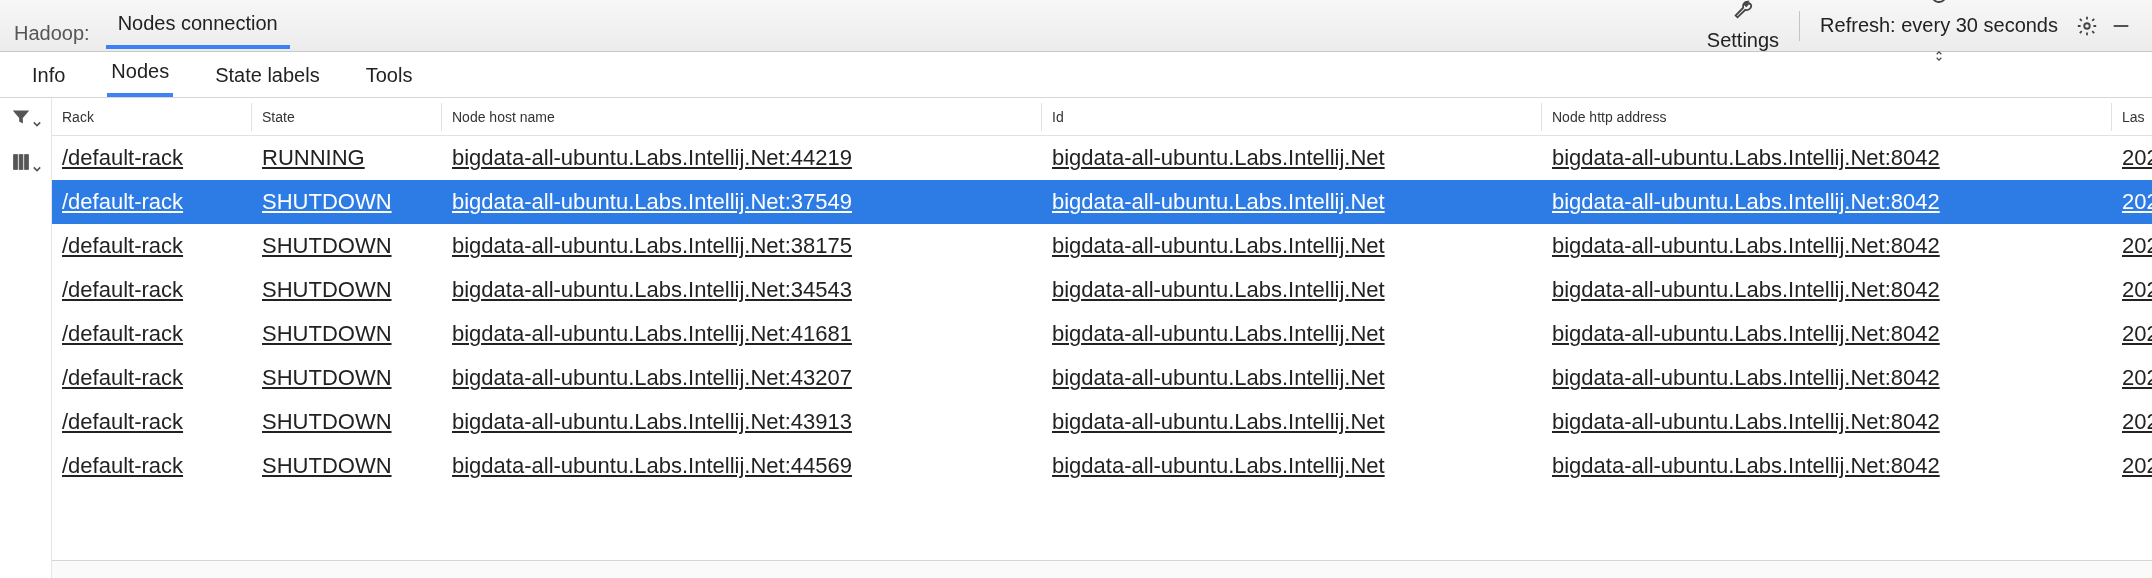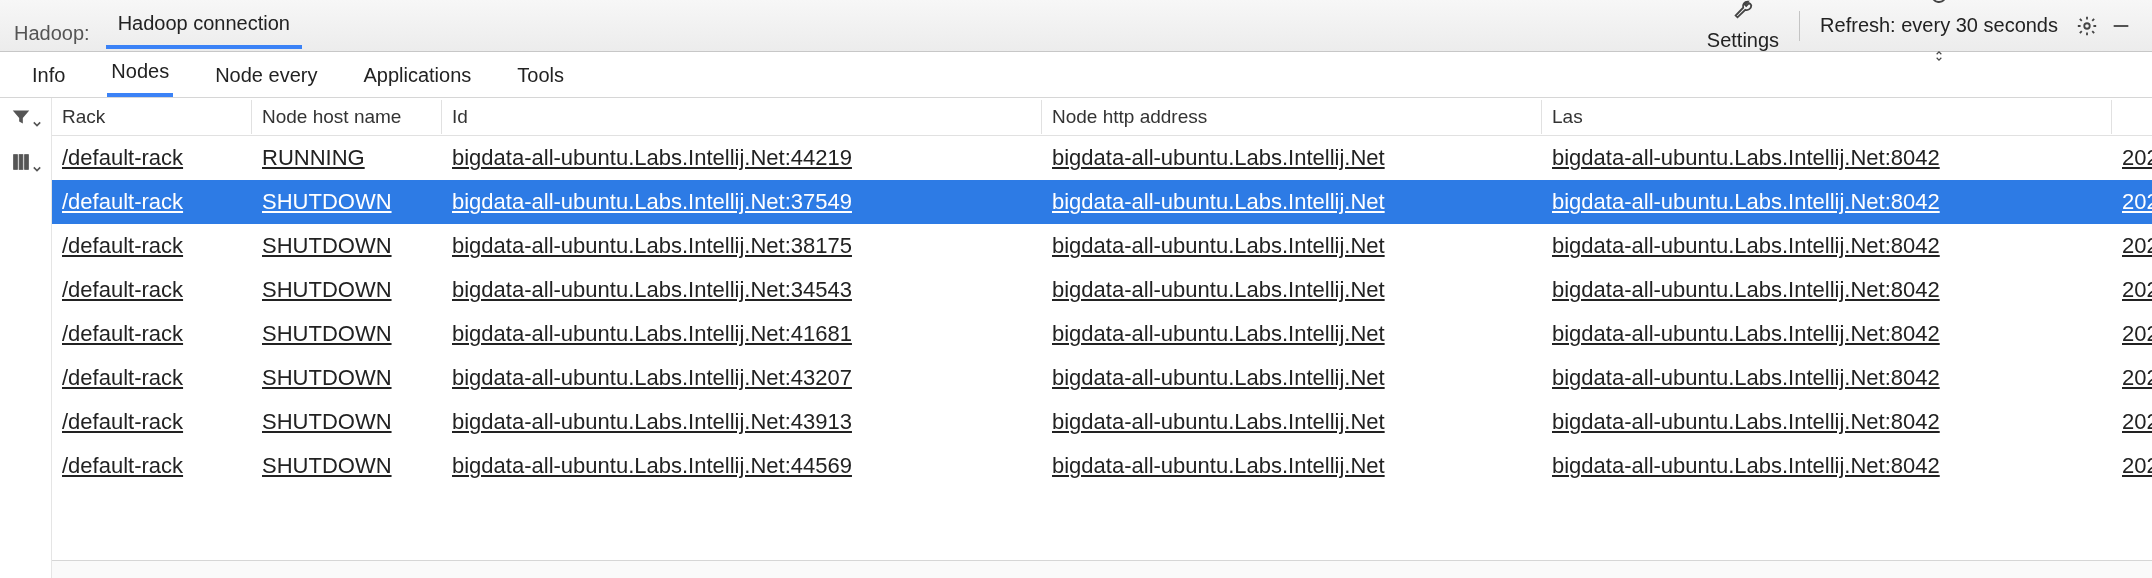--- a/index.html
+++ b/index.html
@@ -88,21 +88,21 @@
     display: flex;
     flex-direction: column;
   }
   .thead, .trow {
     display: grid;
     grid-template-columns: 200px 190px 600px 500px 570px 100px;
     align-items: center;
   }
   .thead {
     height: 38px;
-    font-size: 19px;
+    font-size: 14px;
     color: #333;
     border-bottom: 1px solid #e1e1e1;
     background: #fff;
   }
   .th {
     padding: 6px 10px;
     border-right: 1px solid #e1e1e1;
     white-space: nowrap;
     overflow: hidden;
   }
@@ -119,21 +119,21 @@
     border-top: 1px solid #d6d6d6;
     background: #fafafa;
   }
 </style>
 </head>
 <body>
 
 <div class="toolbar">
   <div class="left">
     <span class="label">Hadoop:</span>
-    <span class="conn">Hadoop connection</span>
+    <span class="conn">Nodes connection</span>
   </div>
   <div class="spacer"></div>
   <div class="btn">
     <span class="ico">
       <svg viewBox="0 0 24 24">
           <path d="M21 7a5 5 0 0 1-6.5 4.8L6 20l-2-2 8.2-8.5A5 5 0 0 1 17 3l-3 3 1.5 1.5 3-3A5 5 0 0 1 21 7z"></path>
         </svg>
     </span>
     <span>Settings</span>
   </div>
@@ -164,22 +164,21 @@
       <svg viewBox="0 0 24 24">
           <path d="M4 12h16"></path>
         </svg>
     </span>
   </div>
 </div>
 
 <div class="tabs" id="tabbar">
     <div class="tab">Info</div>
     <div class="tab active">Nodes</div>
-    <div class="tab">Node every</div>
-    <div class="tab">Applications</div>
+    <div class="tab">State labels</div>
     <div class="tab">Tools</div>
   </div>
 
 <div class="content">
   <div class="gutter">
     <span class="gbtn">
       <svg width="22" height="22" viewBox="0 0 24 24">
           <path d="M3 5h18l-7 8v6l-4-2v-4z" fill="#555" stroke="none"></path>
         </svg>
       <svg width="8" height="8" viewBox="0 0 10 10" style="margin-left:-4px">
@@ -194,20 +193,21 @@
         </svg>
       <svg width="8" height="8" viewBox="0 0 10 10" style="margin-left:-4px">
           <path d="M1 3l4 4 4-4" stroke="#555" fill="none" stroke-width="2"></path>
         </svg>
     </span>
   </div>
 
   <div class="tablewrap">
     <div class="thead" id="theadrow">
         <div class="th">Rack</div>
+        <div class="th">State</div>
         <div class="th">Node host name</div>
         <div class="th">Id</div>
         <div class="th">Node http address</div>
         <div class="th">Las</div>
       </div>
     <div class="tbody" id="tbody">
         <div class="trow">
           <div class="td">/default-rack</div>
           <div class="td">RUNNING</div>
           <div class="td">bigdata-all-ubuntu.Labs.Intellij.Net:44219</div>

